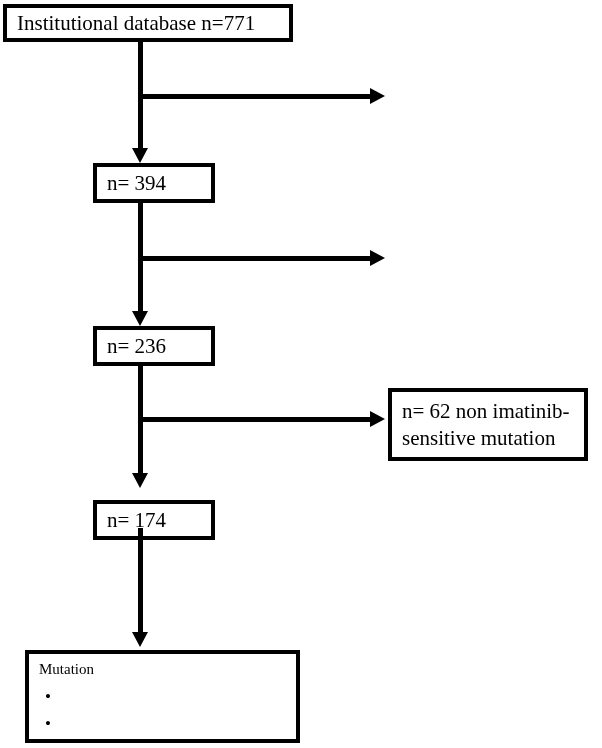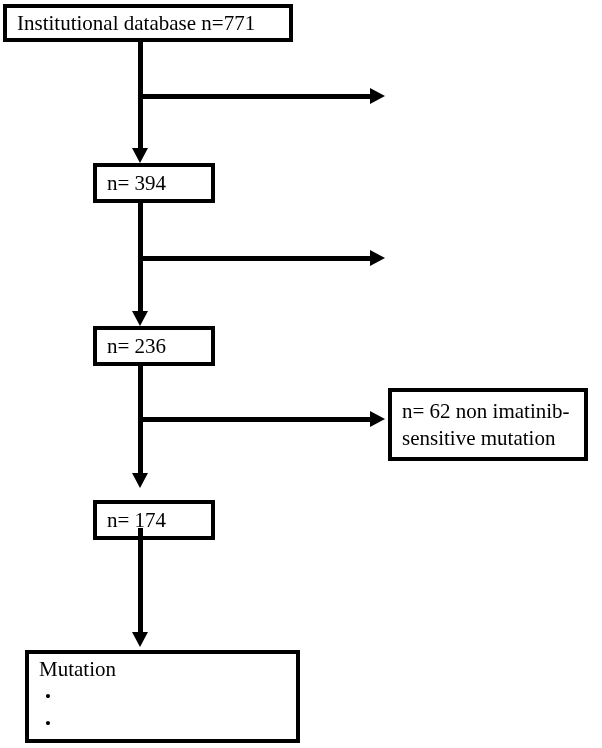--- a/index.html
+++ b/index.html
@@ -30,21 +30,21 @@
     display: block;
     padding: 0 10px;
     font-size: 21px;
     line-height: 27px;
     white-space: pre-line;
     color: #000000;
   }
   .box-title {
     display: block;
     padding: 0 10px;
-    font-size: 21px;
+    font-size: 15px;
     line-height: 27px;
     color: #000000;
   }
   .bullet-list {
     list-style: none;
     margin: 0;
     padding: 0 10px;
   }
   .bullet-row {
     display: flex;

